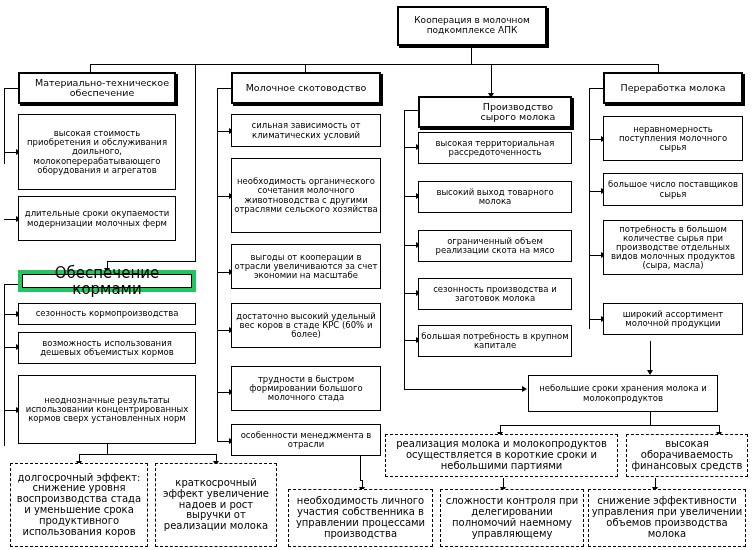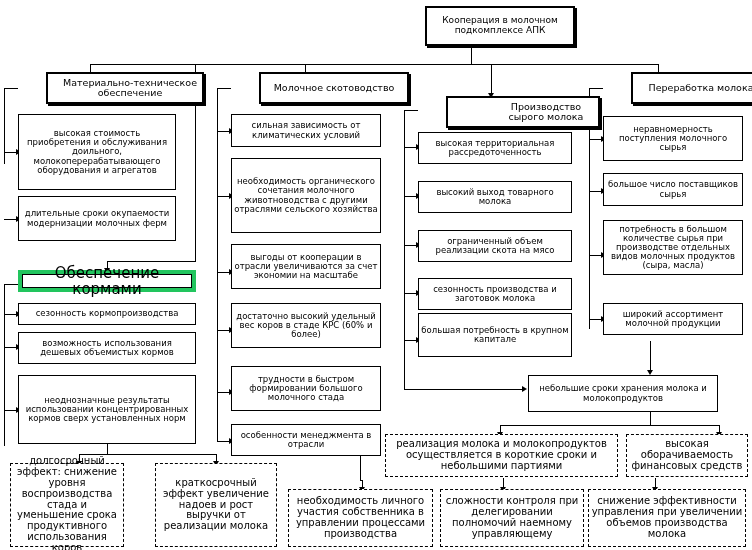--- a/index.html
+++ b/index.html
@@ -15,21 +15,20 @@
     display:flex;align-items:center;justify-content:center;
     text-align:center;line-height:1.08;
     padding:1px 2px;z-index:3;
   }
   .box span{display:block;width:100%;}
   
   .hdr{
     border:1px solid #000;
     box-shadow:0 0 0 1px #000 inset, 2px 2px 0 0 #000;
     font-size:9.5px;
-    margin-left:28px;
   }
   .hdr2{
     border:4px solid #22c55e;
     box-shadow:0 0 0 1px #000 inset;
     font-size:15px;
   }
   .dashed{
     border:1px dashed #000;
     background:#fff;
   }
@@ -180,21 +179,21 @@
   <div class="box" style="left:18px;top:303px;width:178px;height:22px;">
     <span class="f85">сезонность кормопроизводства</span>
   </div>
   <div class="box" style="left:18px;top:332px;width:178px;height:32px;">
     <span class="f85">возможность использования дешевых объемистых кормов</span>
   </div>
   <div class="box" style="left:18px;top:375px;width:178px;height:69px;">
     <span class="f85">неоднозначные результаты использовании концентрированных кормов сверх установленных норм</span>
   </div>
 
-  <div class="box dashed" style="left:10px;top:463px;width:114px;height:84px;">
+  <div class="box dashed" style="left:10px;top:463px;width:138px;height:84px;">
     <span class="f8">долгосрочный эффект: снижение уровня воспроизводства стада и уменьшение срока продуктивного использования коров</span>
   </div>
   <div class="box dashed" style="left:155px;top:463px;width:122px;height:84px;">
     <span class="f8">краткосрочный эффект увеличение надоев и рост выручки от реализации молока</span>
   </div>
 
   <div class="box hdr" style="left:231px;top:72px;width:150px;height:32px;">
     <span>Молочное скотоводство</span>
   </div>
   <div class="box" style="left:231px;top:114px;width:150px;height:33px;">
@@ -224,21 +223,21 @@
   </div>
   <div class="box" style="left:418px;top:181px;width:154px;height:32px;">
     <span class="f85">высокий выход товарного молока</span>
   </div>
   <div class="box" style="left:418px;top:230px;width:154px;height:32px;">
     <span class="f85">ограниченный объем реализации скота на мясо</span>
   </div>
   <div class="box" style="left:418px;top:278px;width:154px;height:32px;">
     <span class="f85">сезонность производства и заготовок молока</span>
   </div>
-  <div class="box" style="left:418px;top:313px;width:154px;height:44px;">
+  <div class="box" style="left:418px;top:325px;width:154px;height:32px;">
     <span class="f85">большая потребность в крупном капитале</span>
   </div>
 
   <div class="box hdr" style="left:603px;top:72px;width:140px;height:32px;">
     <span>Переработка молока</span>
   </div>
   <div class="box" style="left:603px;top:116px;width:140px;height:45px;">
     <span class="f85">неравномерность поступления молочного сырья</span>
   </div>
   <div class="box" style="left:603px;top:173px;width:140px;height:33px;">

